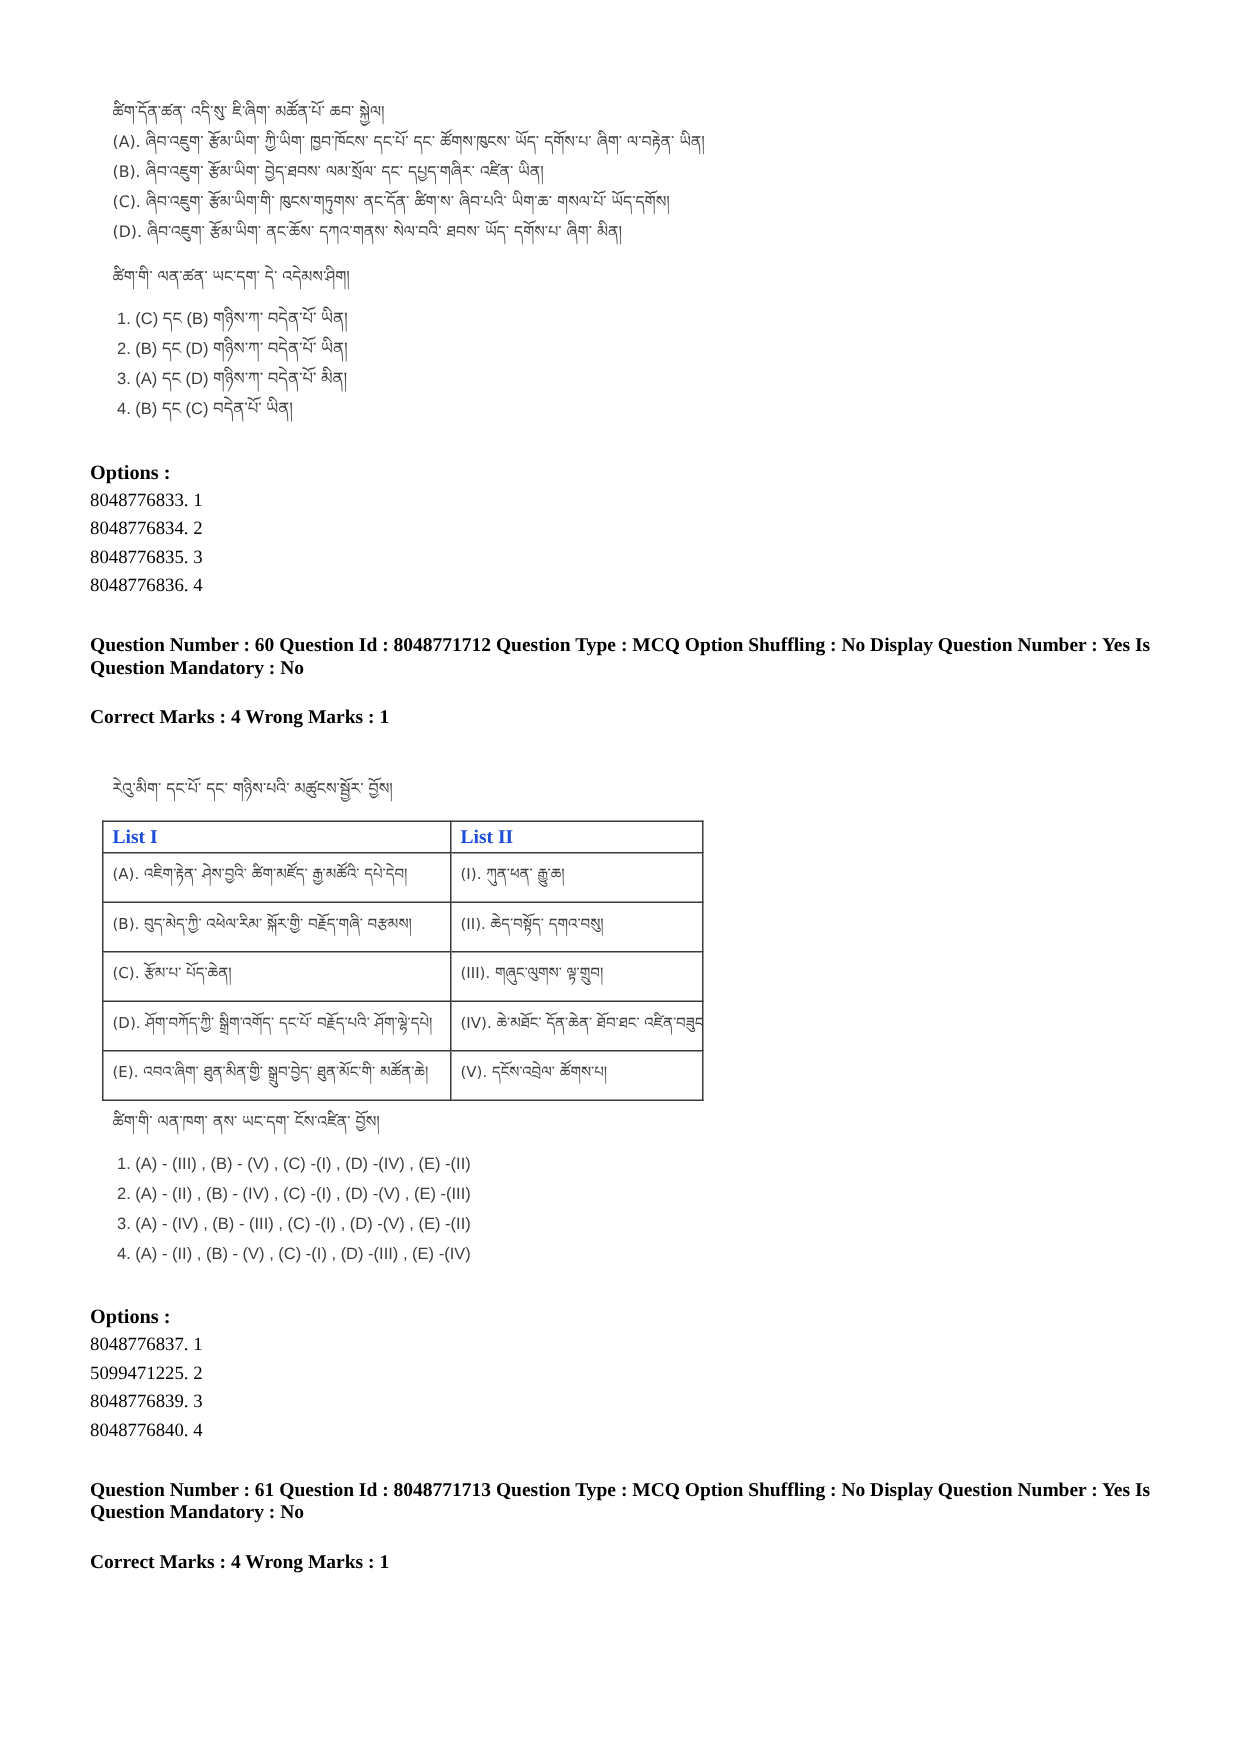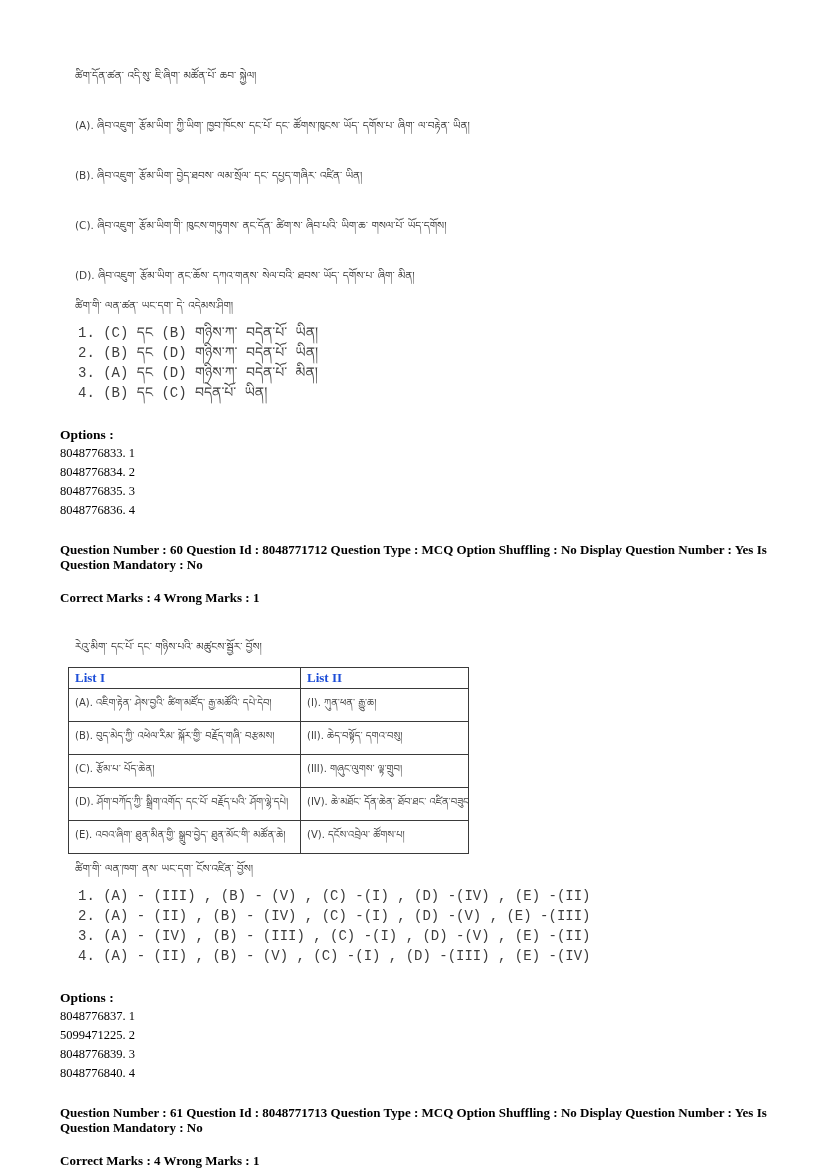--- a/index.html
+++ b/index.html
@@ -14,25 +14,25 @@
     overflow: hidden;
   }
   p { margin: 0; }
   .tib {
     font-family: "DejaVu Sans", sans-serif;
     font-size: 10.5px;
     line-height: 14px;
     color: #3d3d3d;
     margin-left: 15px;
   }
-  .q-option { margin-top: 36px; }
+  .q-option { margin-top: 6px; }
   .q-instruction { margin-top: 16px; }
   .choice {
-    font-family: Liberation Mono, monospace;
-    font-size: 14px;
+    font-family: Liberation Sans, sans-serif;
+    font-size: 11px;
     line-height: 14px;
     color: #3d3d3d;
     margin: 6px 0 0 18px;
   }
   .choice.first { margin-top: 14px; }
   .options-heading {
     font-weight: bold;
     font-size: 13.5px;
     line-height: 15px;
     margin-top: 27px;

